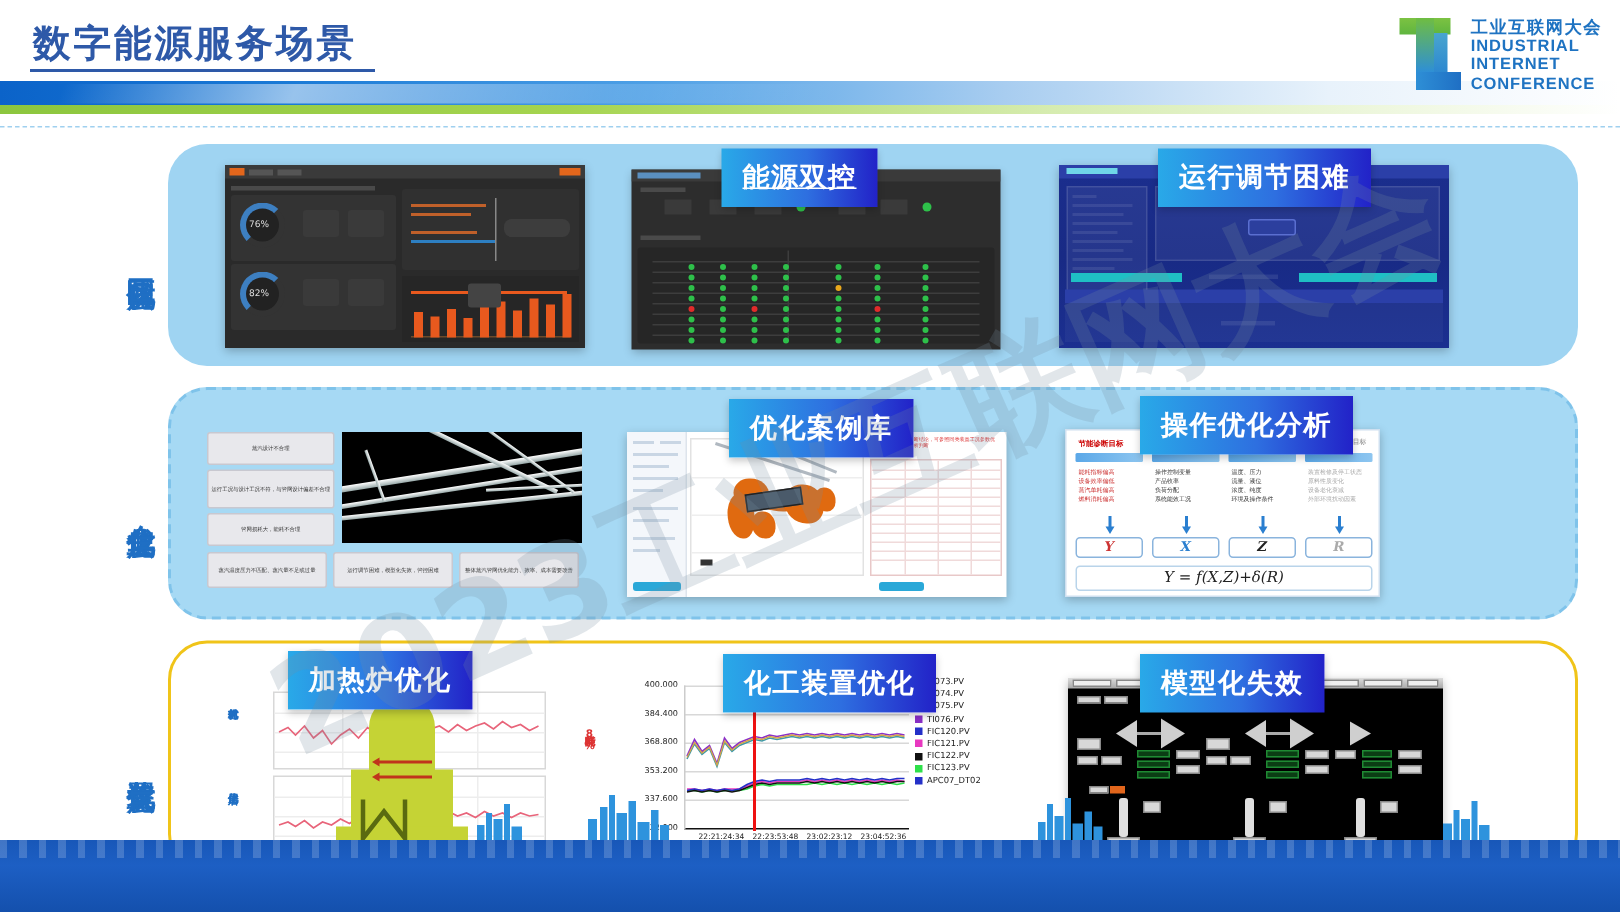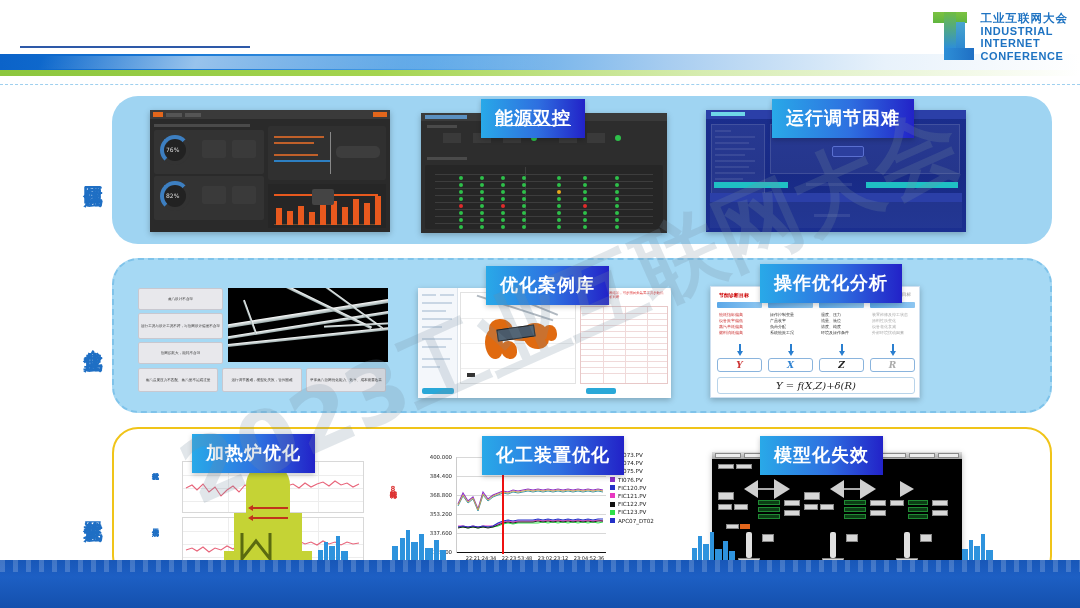--- a/index.html
+++ b/index.html
@@ -223,20 +223,21 @@
   .skyline i { position:absolute; bottom:0; background:#2e93dd; display:block; }
 
   .dotline { position:absolute; left:0; width:1080px; height:0;
              border-top: 1px dashed #9fd0ef; }
 </style>
 </head>
 <body>
 
 <div id="slide">
 
+  <div class="page-title">数字能源服务场景</div>
   <div class="title-underline"></div>
   <div class="header-band"></div>
   <div class="header-swoosh"></div>
   <div class="header-band2"></div>
   <div class="dotline" style="top:84px;"></div>
 
   <div class="logo">
     <div class="logo-mark">
       <span class="bar-top"></span>
         <span class="bar-stem"></span>

